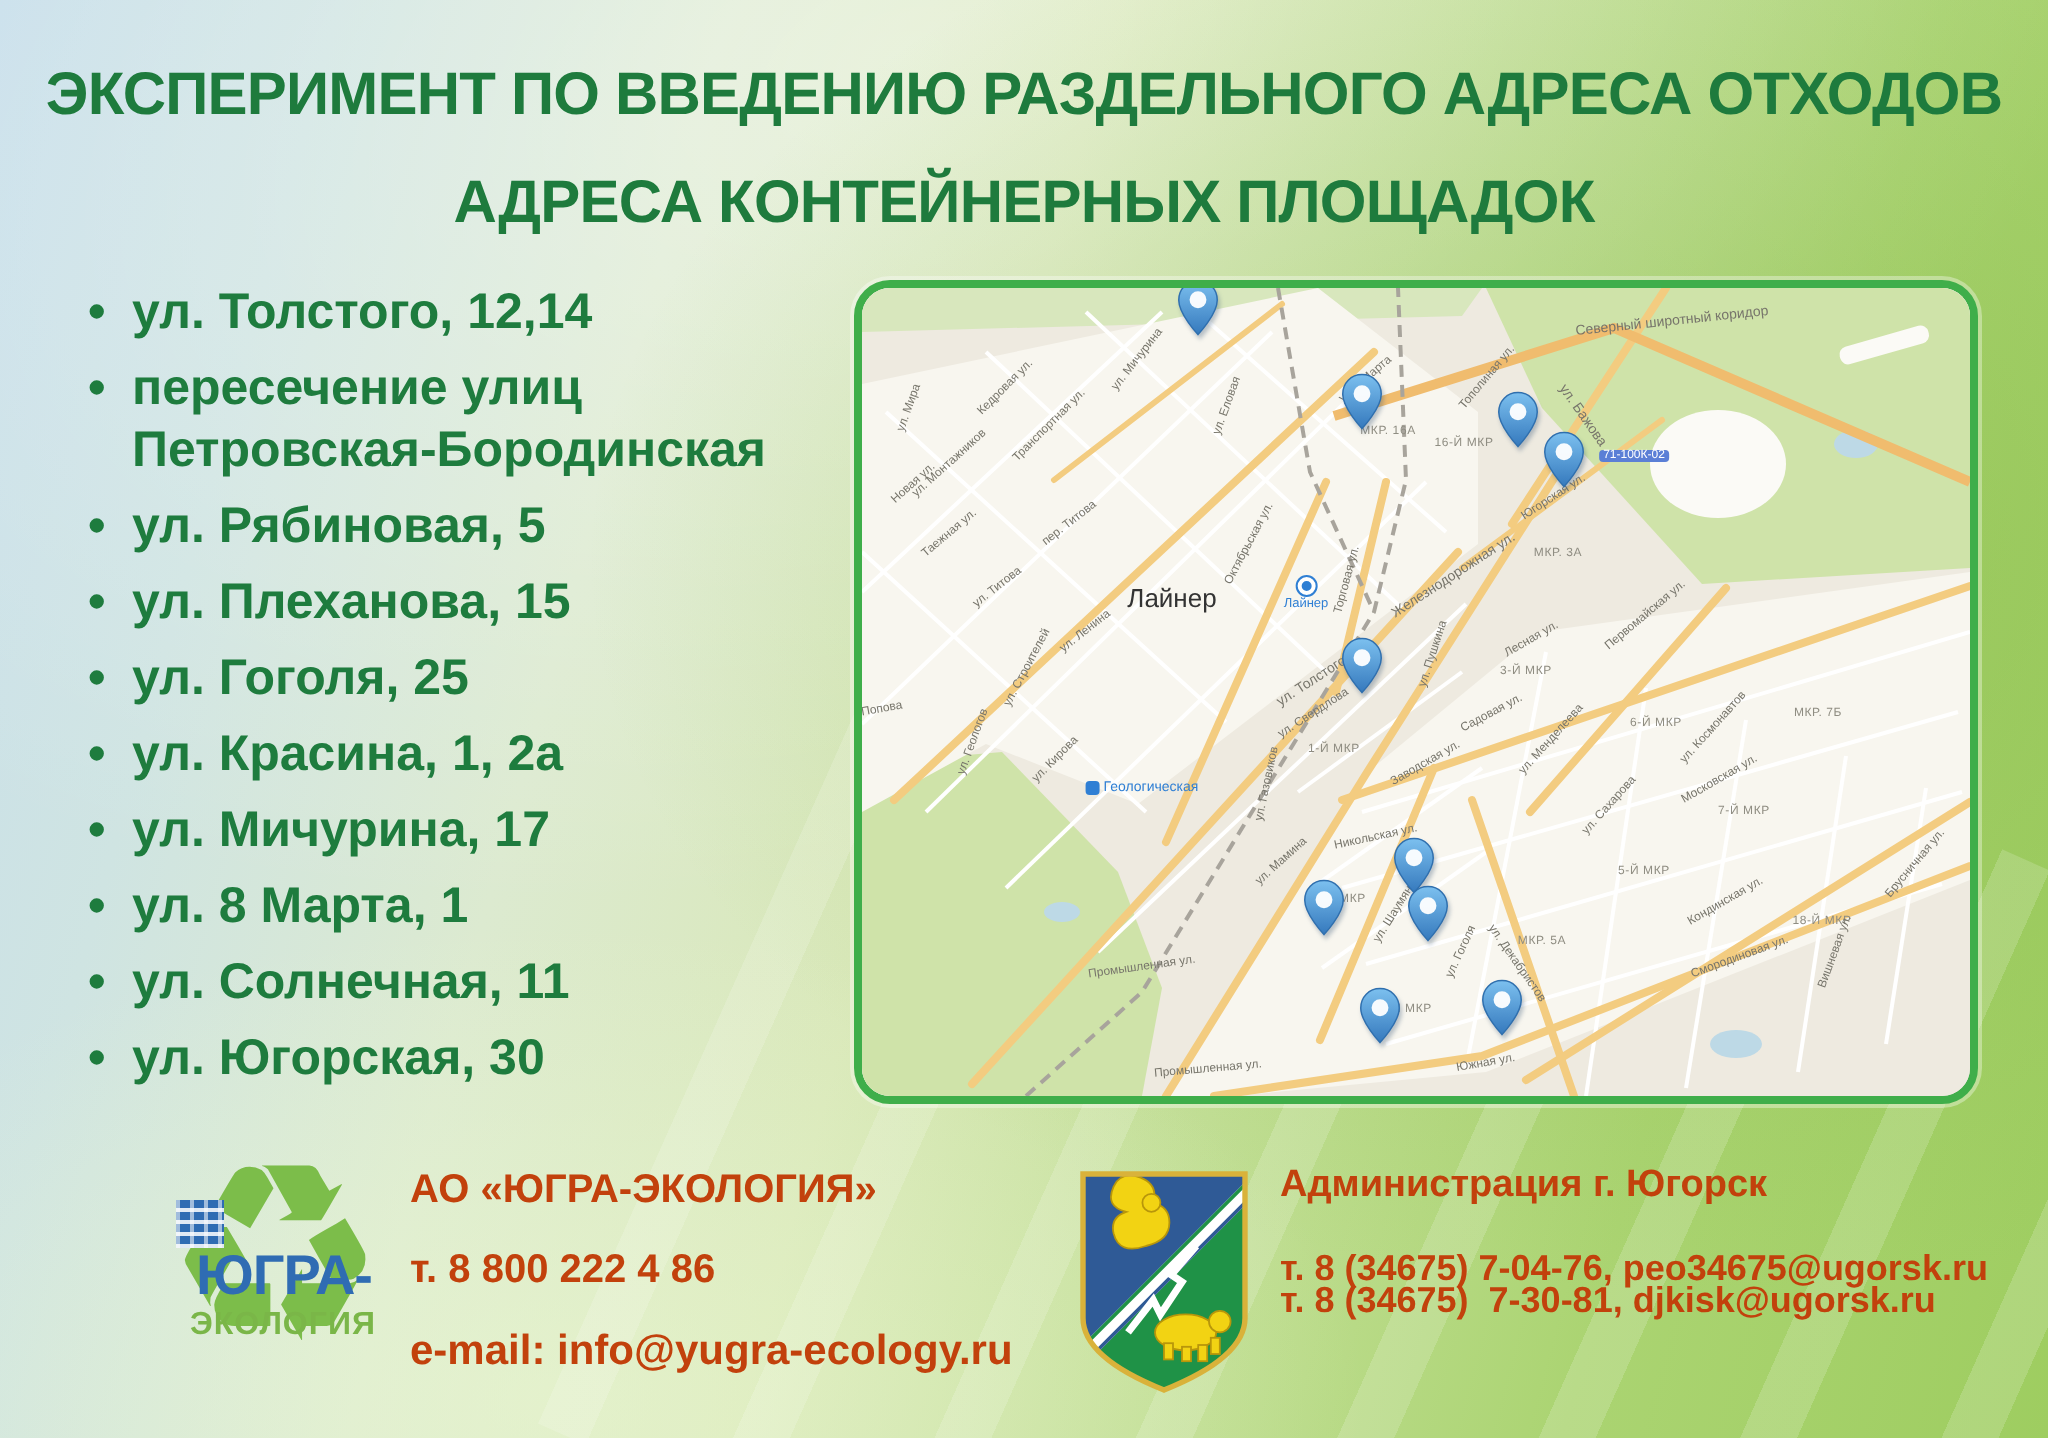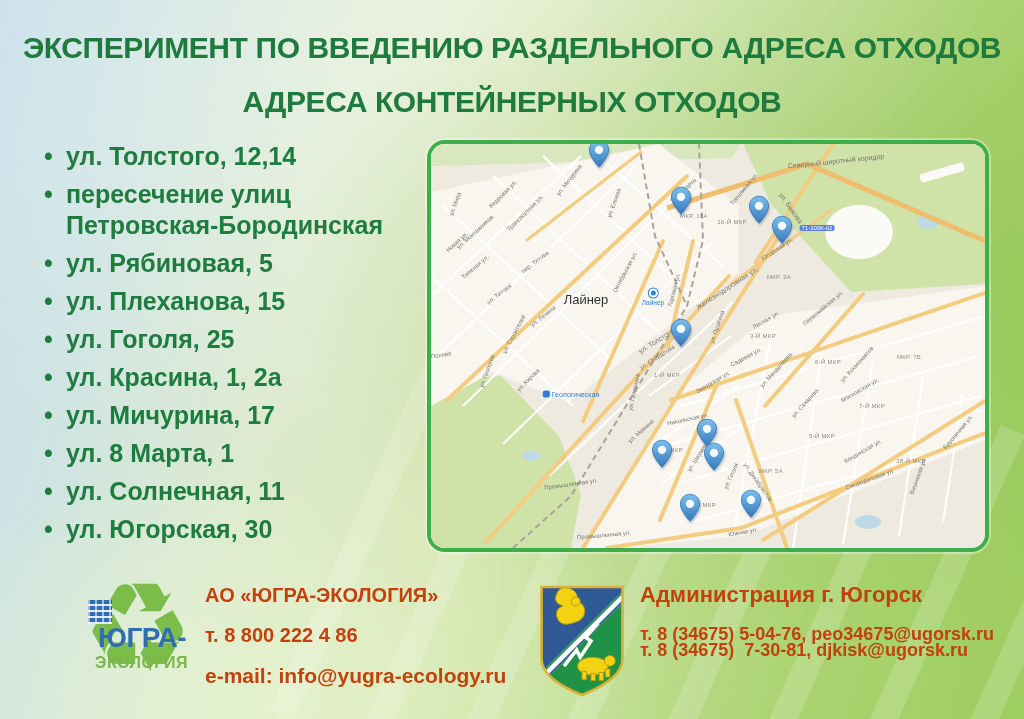--- a/index.html
+++ b/index.html
@@ -48,35 +48,35 @@
   .eco-top{position:absolute;left:16px;top:48px;font-size:28px;font-weight:bold;color:#2f6cb3;letter-spacing:-.5px;}
   .eco-bottom{position:absolute;left:13px;top:80px;font-size:16px;font-weight:bold;color:#7ab648;letter-spacing:.5px;}
   .building{position:absolute;left:6px;top:26px;width:24px;height:24px;background:#2f6cb3;
             background-image:repeating-linear-gradient(0deg,rgba(255,255,255,.85) 0 2px,rgba(255,255,255,0) 2px 6px),
                              repeating-linear-gradient(90deg,rgba(255,255,255,.55) 0 2px,rgba(255,255,255,0) 2px 7px);}
   .ft{position:absolute;font-weight:bold;color:#c2410c;white-space:pre;}
   .eco-org{left:205px;top:584px;font-size:20px;}
   .eco-phone{left:205px;top:624px;font-size:20px;}
   .eco-email{left:205px;top:664px;font-size:21px;}
   .coat{position:absolute;left:537px;top:583px;width:90px;height:116px;}
-  .adm-org{left:640px;top:582px;font-size:22px;}
+  .adm-org{left:640px;top:582px;font-size:19px;}
   .adm-1{left:640px;top:624px;font-size:18px;}
   .adm-2{left:640px;top:640px;font-size:18px;}
 </style>
 </head>
 <body>
 
 <div class="bg"></div>
 <div class="bg-sweep1"></div>
 <div class="bg-sweep2"></div>
 <div class="bg-sweep3"></div>
 <div class="bg-streaks"></div>
 
 <div class="title l1">ЭКСПЕРИМЕНТ ПО ВВЕДЕНИЮ РАЗДЕЛЬНОГО АДРЕСА ОТХОДОВ</div>
-<div class="title l2">АДРЕСА КОНТЕЙНЕРНЫХ ОТХОДОВ</div>
+<div class="title l2">АДРЕСА КОНТЕЙНЕРНЫХ ПЛОЩАДОК</div>
 
 <ul class="addr-list">
     <li><span class="bullet">•</span>ул. Толстого, 12,14</li>
     <li><span class="bullet">•</span>пересечение улиц<br>Петровская-Бородинская</li>
     <li><span class="bullet">•</span>ул. Рябиновая, 5</li>
     <li><span class="bullet">•</span>ул. Плеханова, 15</li>
     <li><span class="bullet">•</span>ул. Гоголя, 25</li>
     <li><span class="bullet">•</span>ул. Красина, 1, 2а</li>
     <li><span class="bullet">•</span>ул. Мичурина, 17</li>
     <li><span class="bullet">•</span>ул. 8 Марта, 1</li>
@@ -298,14 +298,14 @@
       <rect x="50" y="98" width="5" height="9"></rect>
         <rect x="60" y="100" width="5" height="8"></rect>
       <rect x="69" y="99" width="5" height="9"></rect>
         <rect x="76" y="95" width="5" height="9"></rect>
     </g>
   </g>
   <path d="M5,4 H95 V84 Q95,106 50,124 Q5,106 5,84 Z" fill="none" stroke="#d9b23a" stroke-width="3"></path>
 </svg>
 
 <div class="ft adm-org">Администрация г. Югорск</div>
-<div class="ft adm-1">т. 8 (34675) 5-04-76, peo34675@ugorsk.ru</div>
+<div class="ft adm-1">т. 8 (34675) 7-04-76, peo34675@ugorsk.ru</div>
 <div class="ft adm-2">т. 8 (34675)  7-30-81, djkisk@ugorsk.ru</div>
 
 </body></html>

